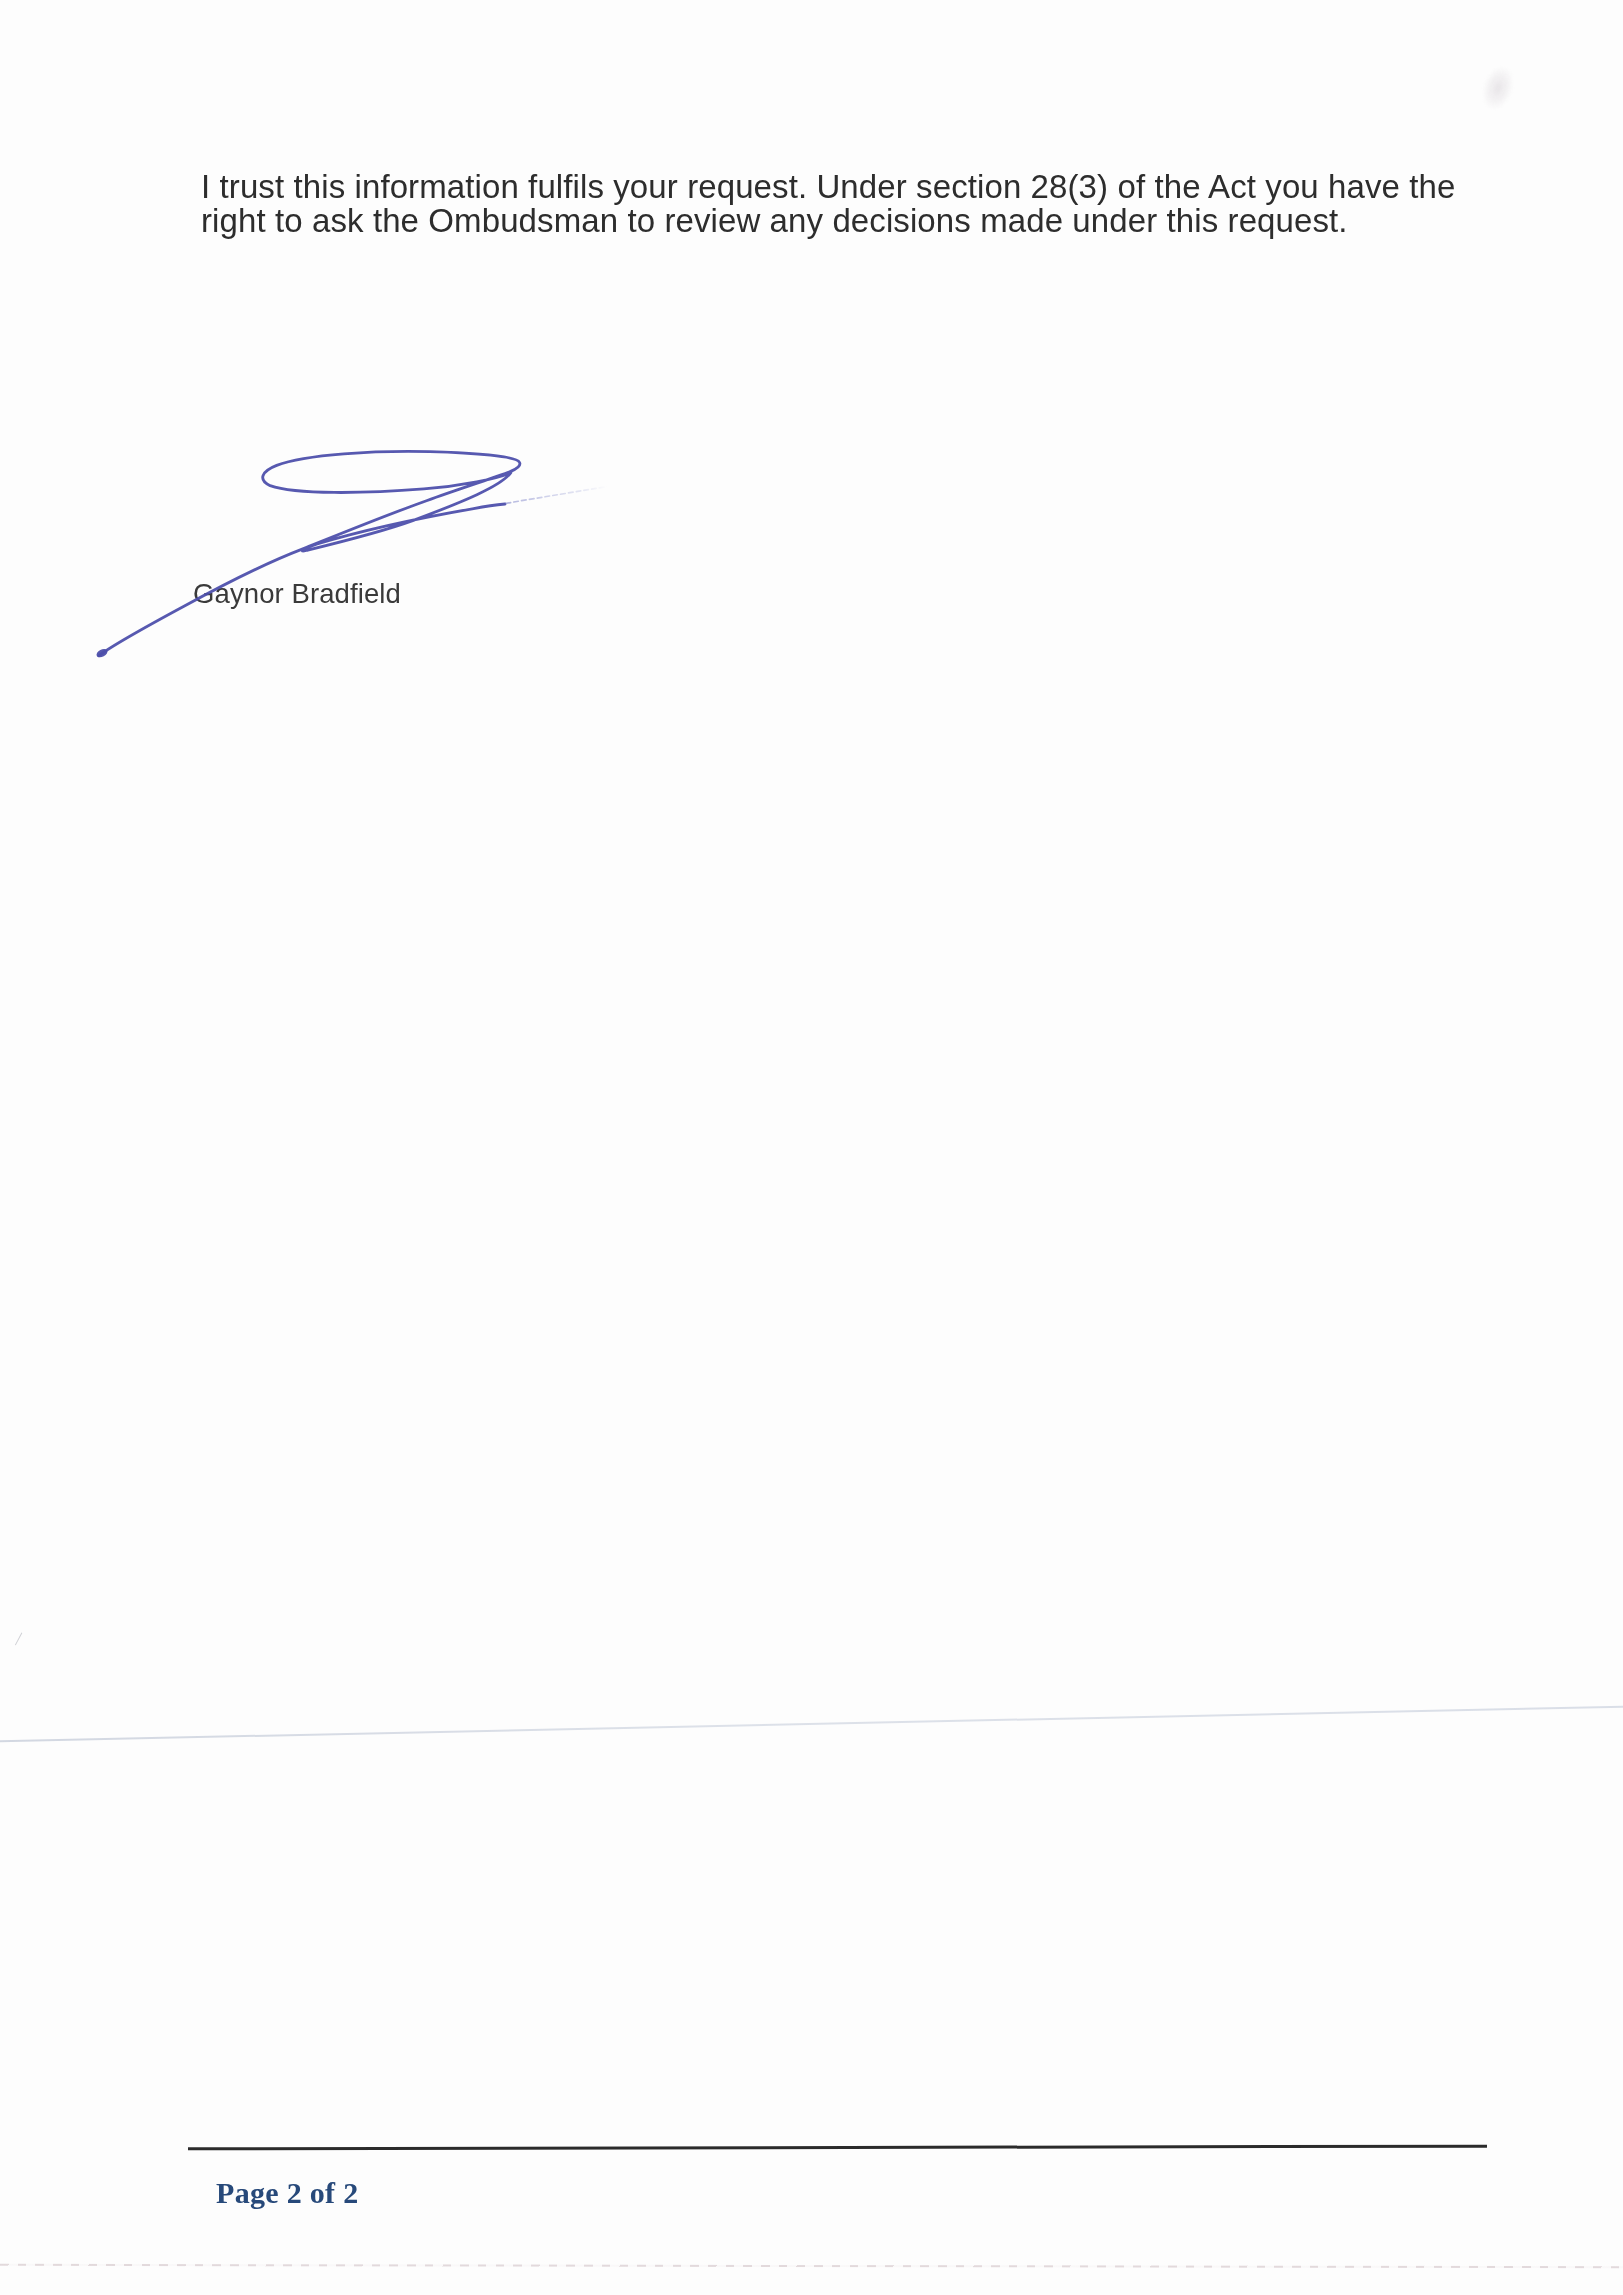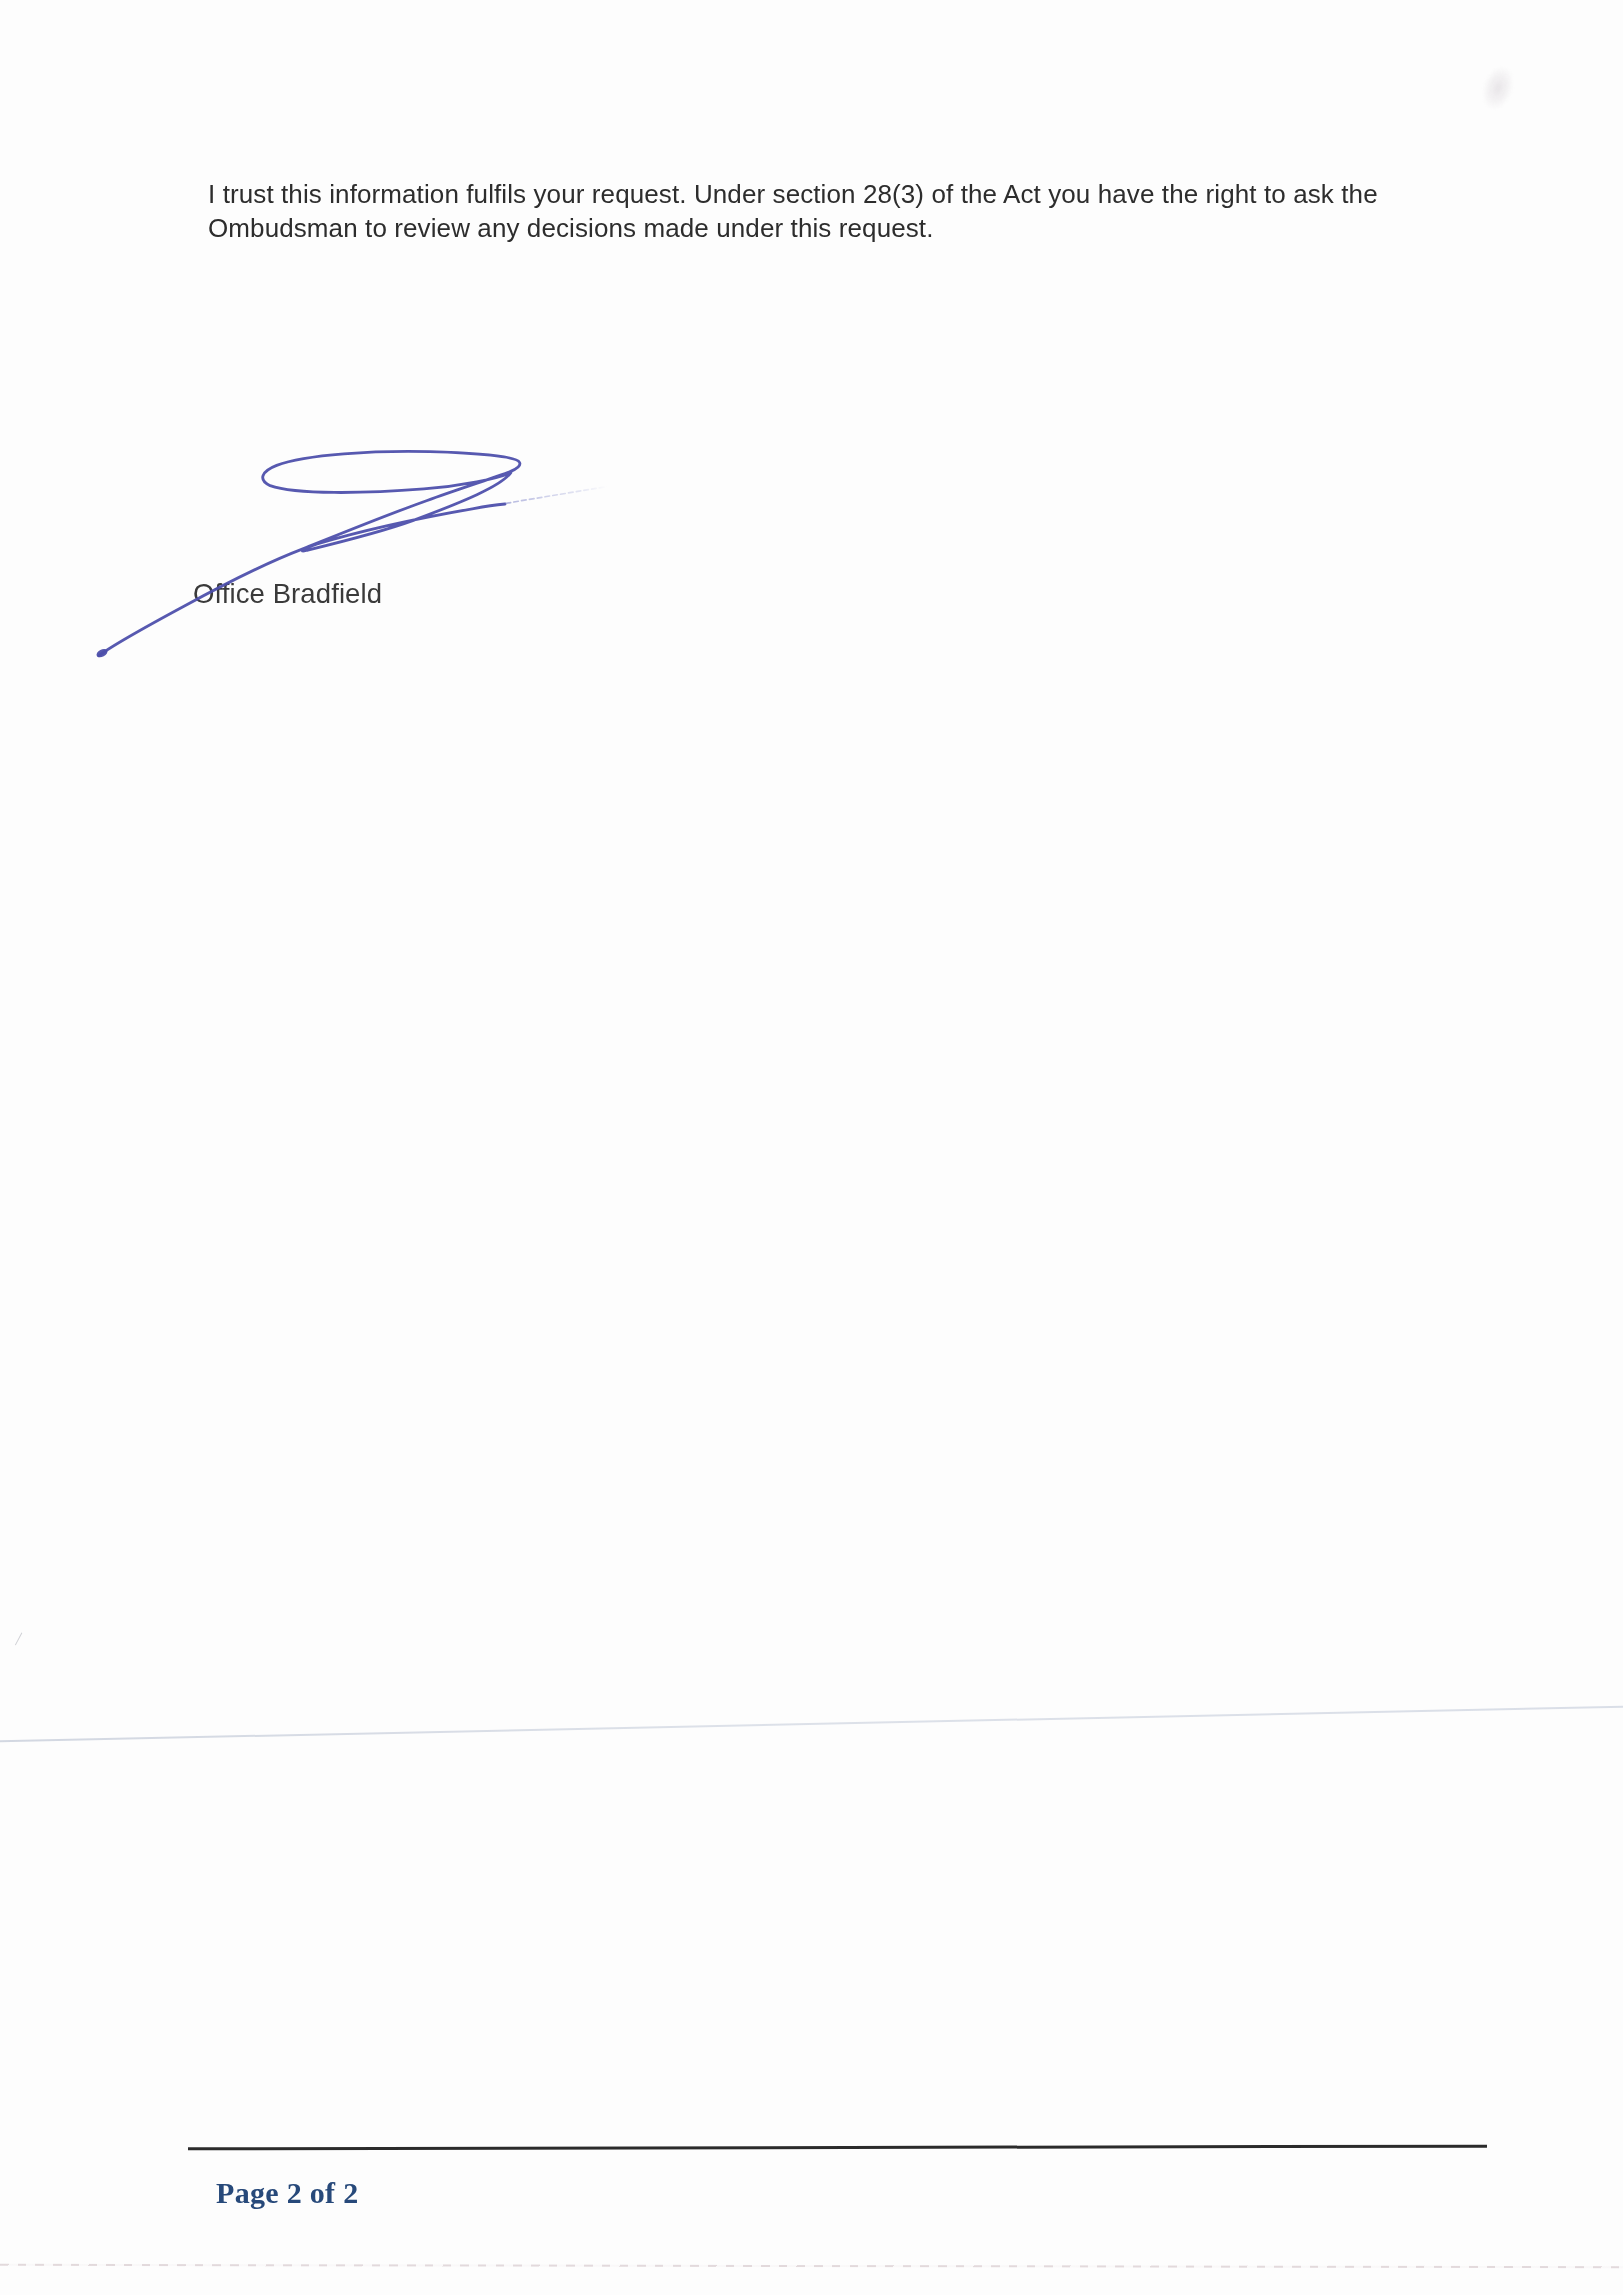--- a/index.html
+++ b/index.html
@@ -13,22 +13,22 @@
     height: 2295px;
     background: var(--paper, #fdfdfd);
     overflow: hidden;
     font-family: "Liberation Sans", "DejaVu Sans", sans-serif;
     color: var(--text, #2d2d2d);
   }
   .para, .closing {
     position: absolute;
     left: 193px;
     width: 1275px;
-    margin: 15px;
-    font-size: 26px;
+    margin: 8px;
+    font-size: 33px;
     line-height: 34px;
     letter-spacing: 0.1px;
     color: var(--text, #2d2d2d);
   }
   #para1 { top: 162px; }
   #para2 { top: 267px; }
   .closing { top: 370px; width: 589px; }
 
   .signature-svg {
     position: absolute;
@@ -156,21 +156,21 @@
              C 575 83, 632 71, 651 62
              C 636 83, 577 107, 502 135
              C 450 154, 375 172, 338 181
              C 327 184, 331 179, 355 171
              C 425 150, 525 129, 594 117
              C 616 113, 632 111, 642 110" fill="none" stroke="#4d4fab" stroke-width="4.3" stroke-linecap="round" stroke-linejoin="round" opacity="0.94"></path>
     <path d="M 644 109 C 695 100, 760 90, 800 83" fill="none" stroke="url(#trailFade)" stroke-width="2.6" stroke-dasharray="7 5" stroke-linecap="round"></path>
   </svg>
 
   <div class="sig-block">
-    <p class="sig-name">Office Bradfield</p>
+    <p class="sig-name">Gaynor Bradfield</p>
   </div>
 
   <div class="scan-crease"></div>
   <div class="bottom-speckle"></div>
   <div class="corner-smudge"></div>
   <div class="small-tick"></div>
 
   <div class="footer-rule"></div>
   <p class="page-label">Page 2 of 2</p>
 

